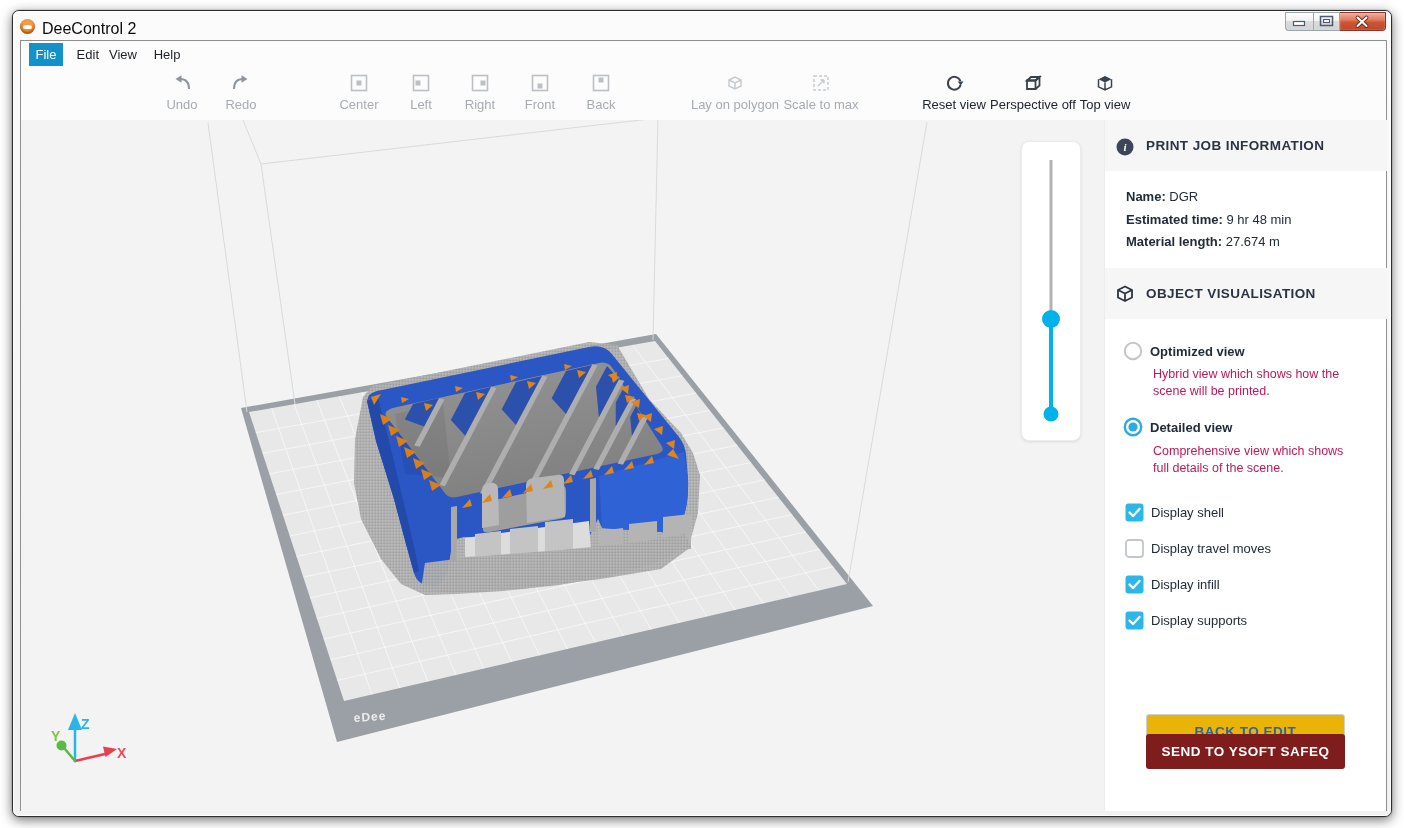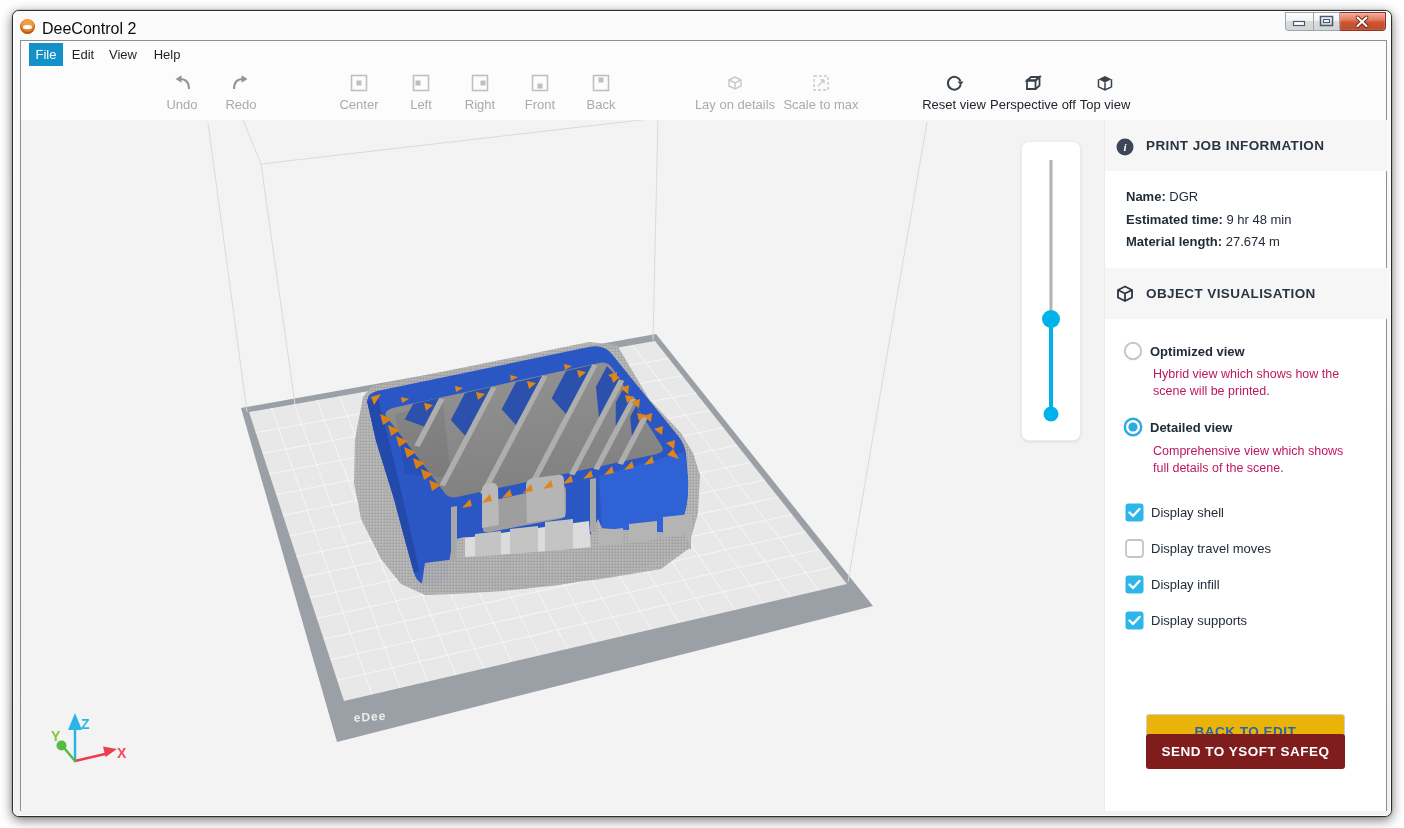--- a/index.html
+++ b/index.html
@@ -23,21 +23,21 @@
 #btnmin { left:1272px; width:28px; border-radius:0 0 0 4px; border-right:none;}
 #btnmax { left:1300px; width:27px; border-radius:0; }
 #btnclose { left:1327px; width:46px; border-radius:0 0 4px 0; border-color:#92302b; border-left:none;
   background:linear-gradient(#f0b0a0,#e07b5e 40%,#cf5433 55%,#b94d2c); }
 #client { position:absolute; left:7px; top:29px; width:1367px; height:771px;
   border:1px solid #8f8f8f; background:#fff; }
 
 #menubar { position:absolute; left:8px; top:30px; width:1365px; height:25px; background:#fcfcfc; }
 .menuitem { position:absolute; top:2px; height:23px; line-height:23px; font-size:13px; color:#1d2127; text-align:center; }
 #mFile { left:8px; width:34px; background:#1392ca; color:#fff; }
-#mEdit { left:46px; width:32px; }
+#mEdit { left:46px; width:32px;text-align:right; }
 #mView { left:85px; width:34px; }
 #mHelp { left:129px; width:34px; }
 
 #toolbar { position:absolute; left:8px; top:55px; width:1365px; height:54px; background:#fcfcfc; }
 .tbi { position:absolute; top:0; width:110px; }
 .tbi svg { position:absolute; top:6px; left:50%; transform:translateX(-50%); }
 .tbi .lb { position:absolute; top:31px; width:100%; text-align:center; font-size:13px; color:#a7abb1; }
 .tbi.en .lb { color:#20262e; }
 
 #viewport { position:absolute; left:8px; top:109px; width:1083px; height:691px; background:#f3f3f3; }
@@ -135,21 +135,21 @@
         </svg>
         <div class="lb">Back</div>
       </div>
 <div class="tbi" style="left:659px">
         <svg width="22" height="22">
           <g fill="none" stroke="#c6cacd" stroke-width="1.4">
             <path d="M5 8 L11 5 L17 8 L17 14 L11 17 L5 14 Z"></path>
             <path d="M5 8 L11 11 L17 8 M11 11 L11 17"></path>
           </g>
         </svg>
-        <div class="lb">Lay on details</div>
+        <div class="lb">Lay on polygon</div>
       </div>
 <div class="tbi" style="left:745px">
         <svg width="22" height="22">
           <g fill="none" stroke="#c6cacd" stroke-width="1.4">
             <rect x="4" y="4" width="14" height="14" stroke-dasharray="3,2"></rect>
             <path d="M8 14 L14 8 M14 8 L10.5 8 M14 8 L14 11.5"></path>
           </g>
         </svg>
         <div class="lb">Scale to max</div>
       </div>

